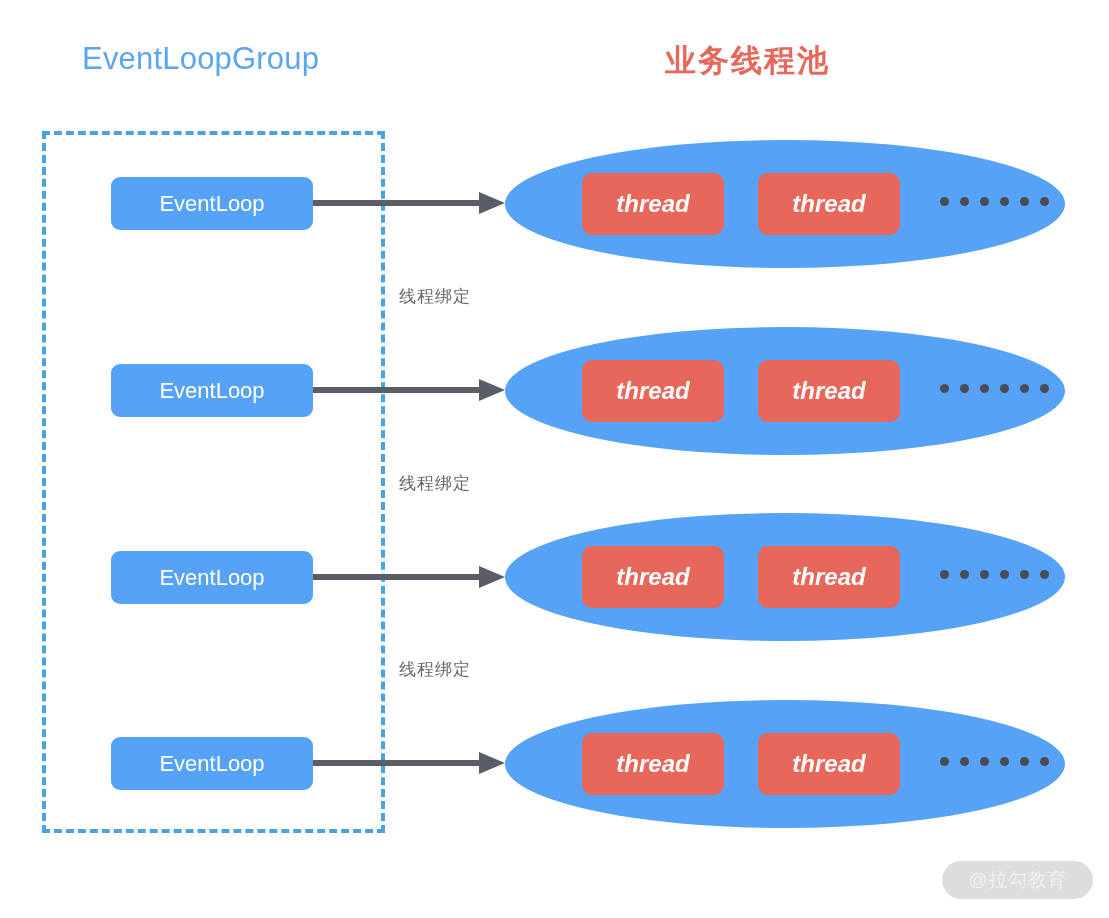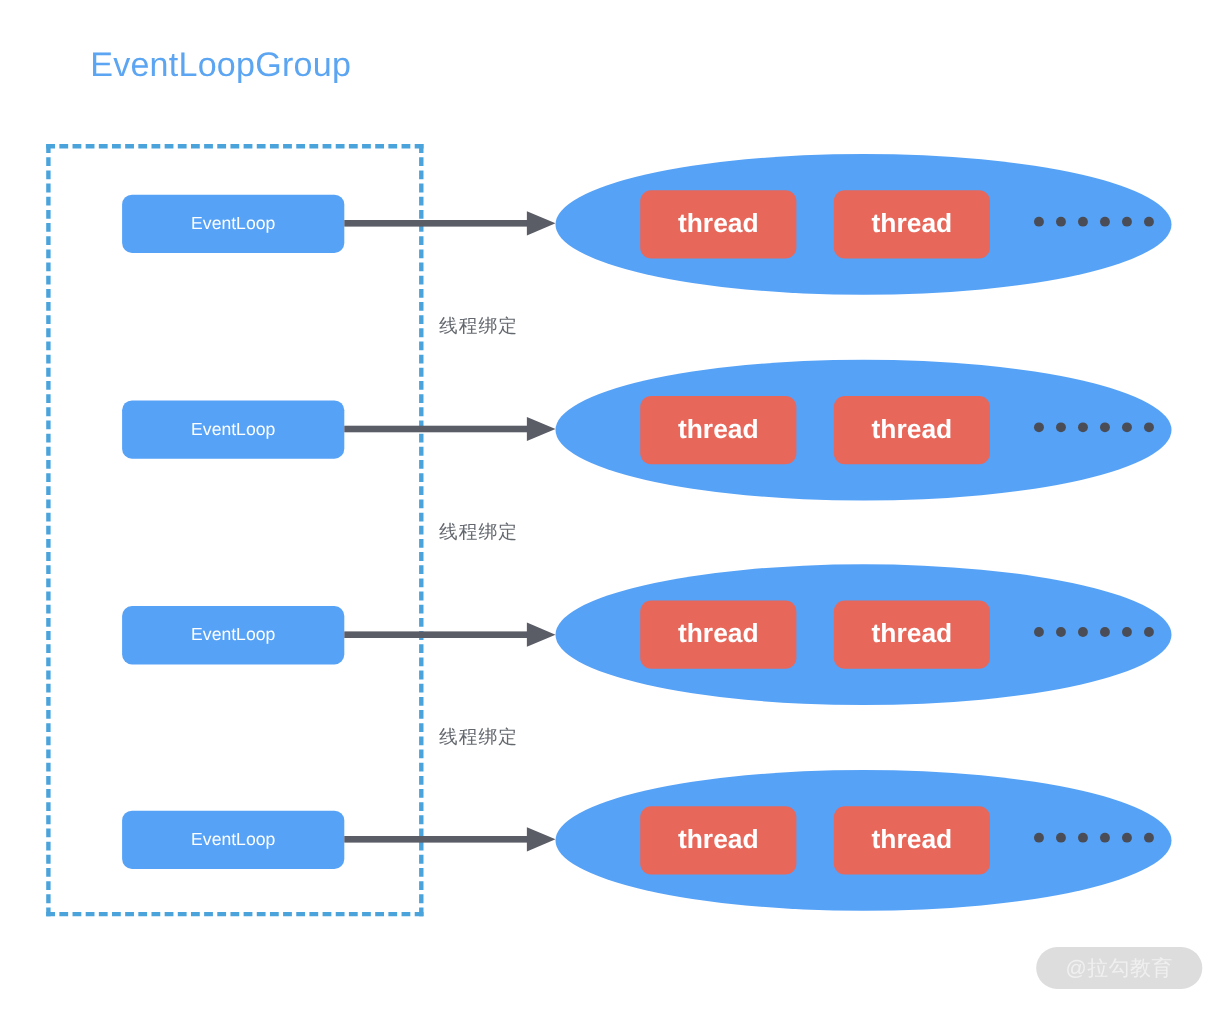--- a/index.html
+++ b/index.html
@@ -52,21 +52,21 @@
   }
 
   
   .eventloop {
     position: absolute;
     width: 202px;
     height: 53px;
     background: #56A2F7;
     border-radius: 9px;
     color: #ffffff;
-    font-size: 16px;
+    font-size: 22px;
     display: flex;
     align-items: center;
     justify-content: center;
     left: 111px;
     box-sizing: border-box;
   }
   .el-1 { top: 177px; }
   .el-2 { top: 364px; }
   .el-3 { top: 551px; }
   .el-4 { top: 737px; }
@@ -117,20 +117,21 @@
   
   .pool {
     position: absolute;
     left: 505px;
     width: 560px;
     height: 128px;
     background: #56A2F7;
     border-radius: 50%;
     display: flex;
     align-items: center;
+    font-style: italic;
   }
   .pool-1 { top: 140px; }
   .pool-2 { top: 327px; }
   .pool-3 { top: 513px; }
   .pool-4 { top: 700px; }
 
   .thread {
     position: absolute;
     width: 142px;
     height: 62px;
@@ -179,20 +180,21 @@
     justify-content: center;
     letter-spacing: 0.5px;
   }
 </style>
 </head>
 <body>
 
 <div id="canvas">
 
   <div class="title" id="title-left">EventLoopGroup</div>
+  <div class="title" id="title-right">业务线程池</div>
 
   <div id="group-box"></div>
 
   <div class="eventloop el-1">EventLoop</div>
   <div class="arrow ar-1">
     <div class="shaft"></div>
     <div class="head"></div>
   </div>
   <div class="pool pool-1">
     <div class="thread thread-a">thread</div>

